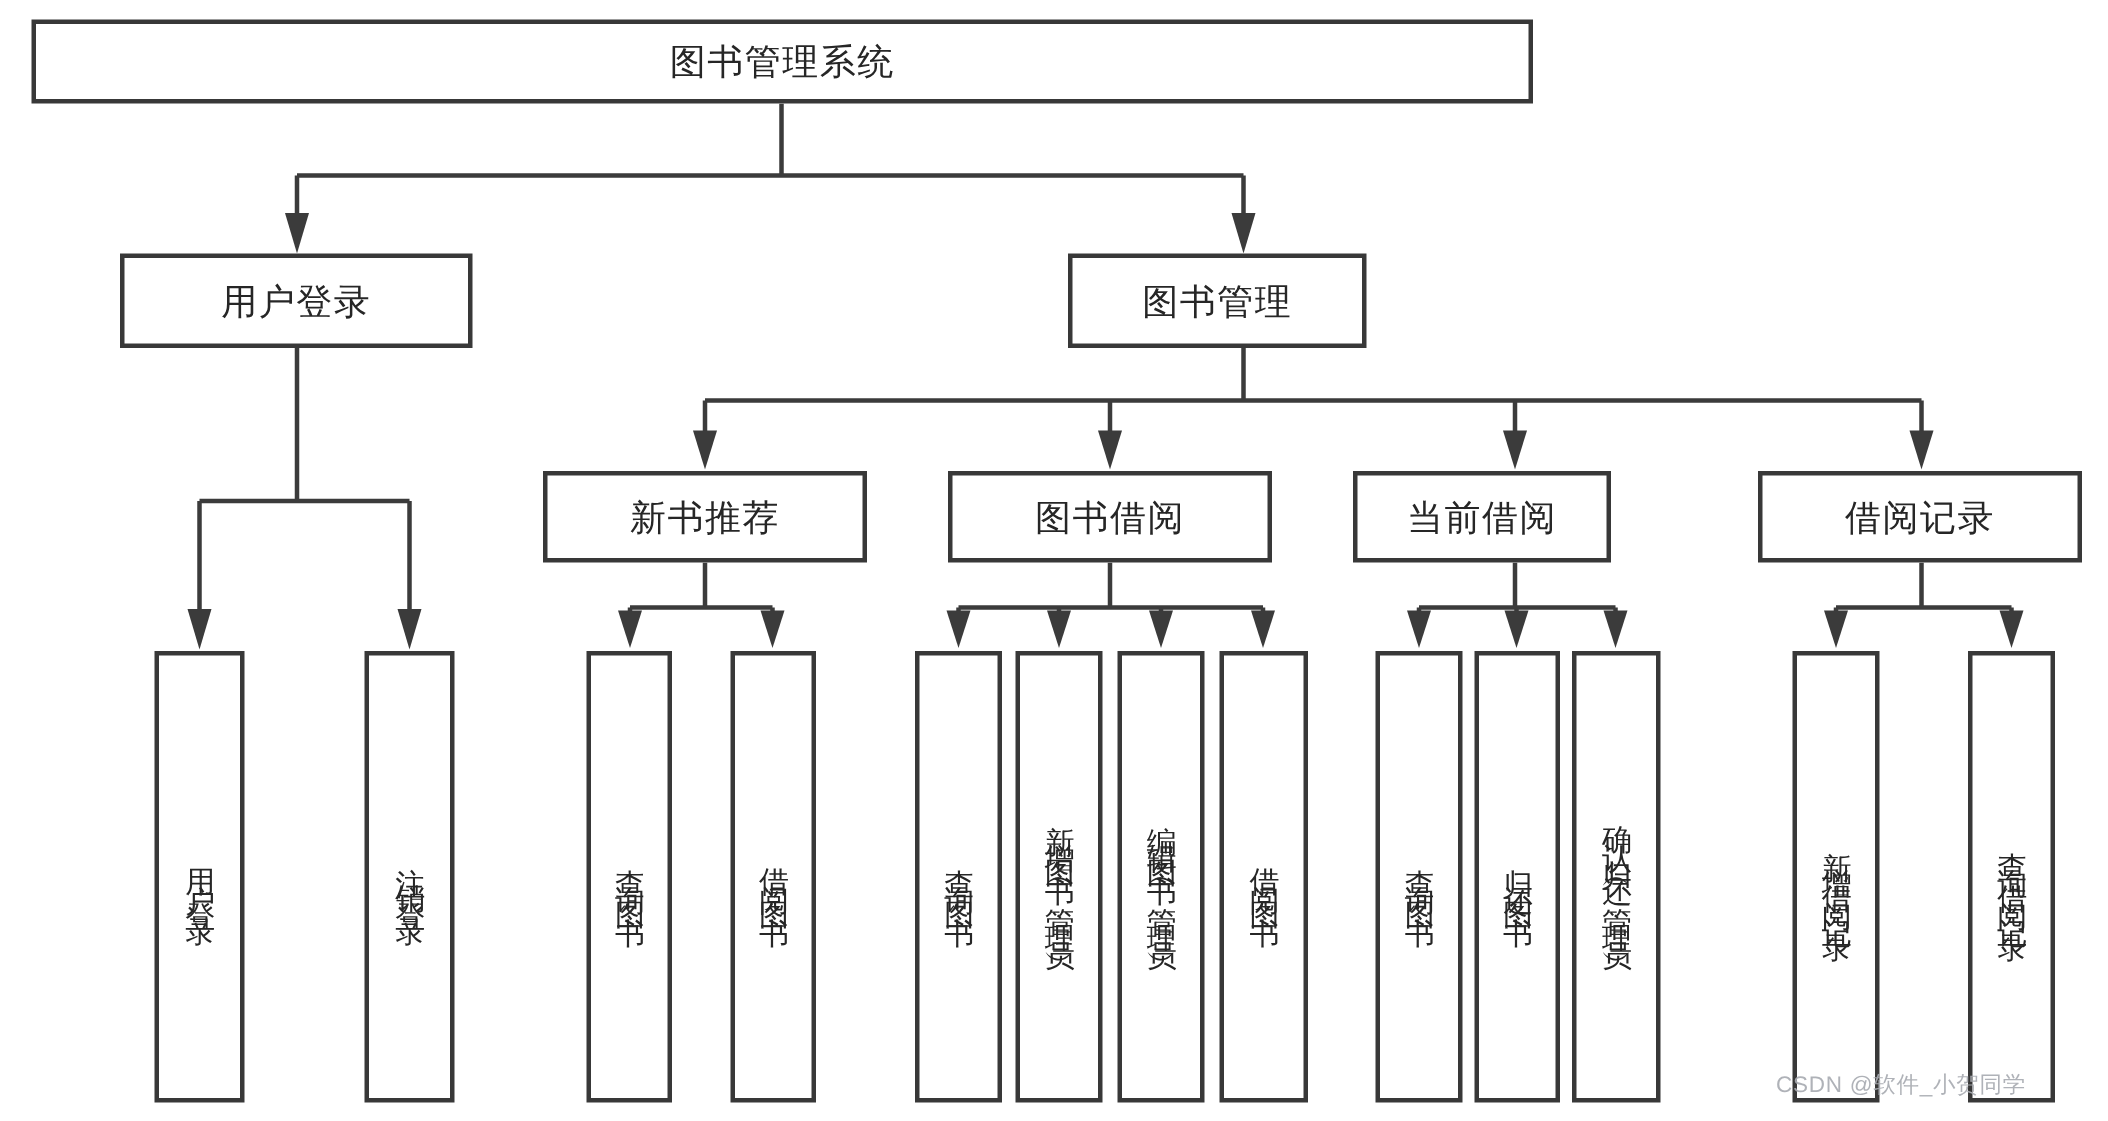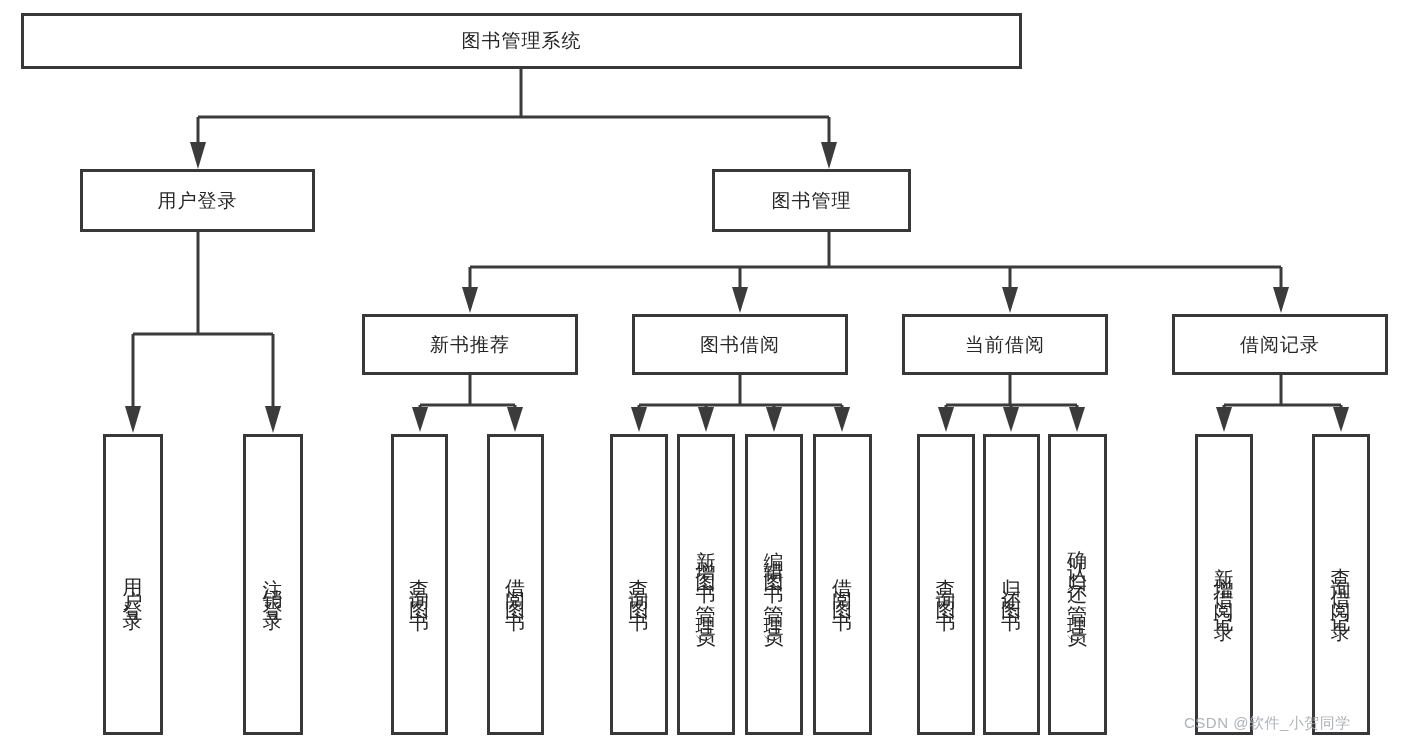--- a/index.html
+++ b/index.html
@@ -38,21 +38,21 @@
     position: absolute;
     box-sizing: border-box;
     background: #ffffff;
     border: 3px solid var(--box_border);
     display: flex;
     align-items: center;
     justify-content: center;
     z-index: 2;
   }
   .box.h span {
-    font-size: 19px;
+    font-size: 24px;
     letter-spacing: 1px;
     white-space: nowrap;
     text-align: right;
   }
   .box.v span {
     writing-mode: vertical-rl;
     text-orientation: mixed;
     font-size: 20px;
     letter-spacing: 11px;
     line-height: 1;
@@ -135,21 +135,21 @@
   <div class="box h" style="left:712px; top:169px; width:199px; height:63px;">
     <span>图书管理</span>
   </div>
 
   <div class="box h" style="left:362px; top:314px; width:216px; height:61px;">
     <span>新书推荐</span>
   </div>
   <div class="box h" style="left:632px; top:314px; width:216px; height:61px;">
     <span>图书借阅</span>
   </div>
-  <div class="box h" style="left:902px; top:314px; width:206px; height:61px;">
+  <div class="box h" style="left:902px; top:314px; width:172px; height:61px;">
     <span>当前借阅</span>
   </div>
   <div class="box h" style="left:1172px; top:314px; width:216px; height:61px;">
     <span>借阅记录</span>
   </div>
 
   <div class="box v" style="left:103px; top:434px; width:60px; height:301px;">
     <span>用户登录</span>
   </div>
   <div class="box v" style="left:243px; top:434px; width:60px; height:301px;">

